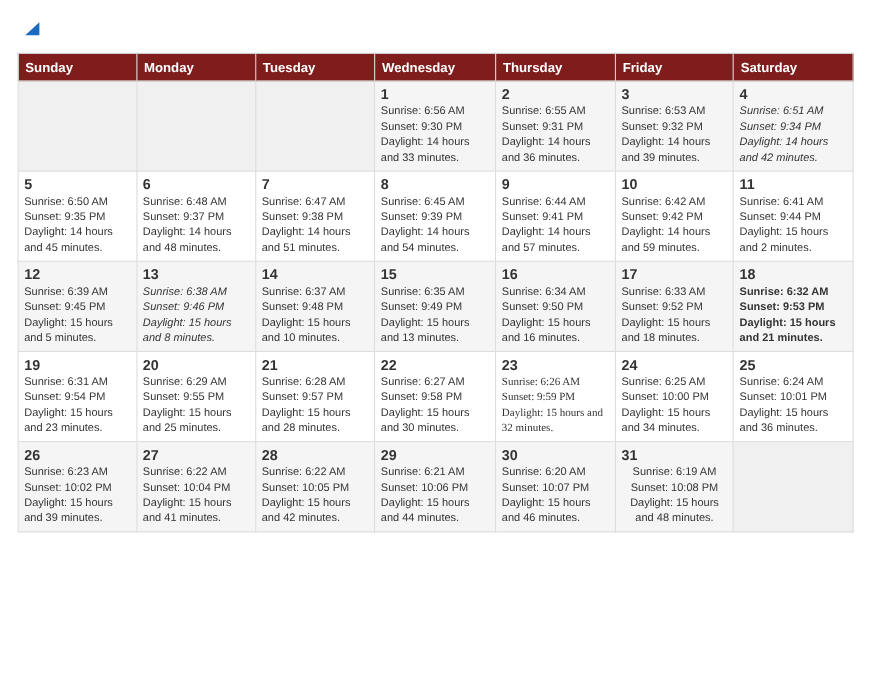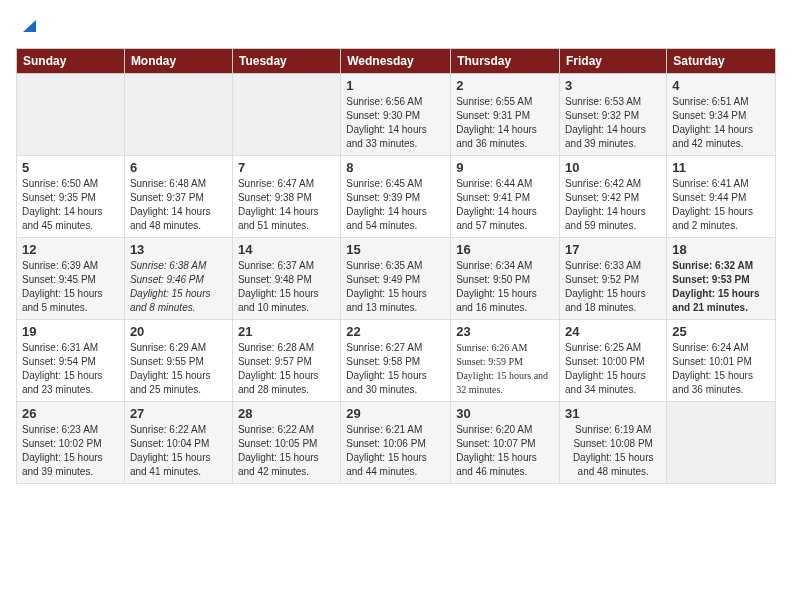--- a/index.html
+++ b/index.html
@@ -135,21 +135,21 @@
 Daylight: 14 hours and 36 minutes.</div>
           </td>
           <td>
             <div class="day-number">3</div>
             <div class="day-info" style="white-space: pre-line;">Sunrise: 6:53 AM
 Sunset: 9:32 PM
 Daylight: 14 hours and 39 minutes.</div>
           </td>
           <td>
             <div class="day-number">4</div>
-            <div class="day-info" style="white-space: pre-line;">Sunrise: 6:51 AM
+            <div class="day-info" style="white-space: pre-line; font-style: italic;">Sunrise: 6:51 AM
 Sunset: 9:34 PM
 Daylight: 14 hours and 42 minutes.</div>
           </td>
         </tr>
         <tr>
           <td>
             <div class="day-number">5</div>
             <div class="day-info" style="white-space: pre-line;">Sunrise: 6:50 AM
 Sunset: 9:35 PM
 Daylight: 14 hours and 45 minutes.</div>

